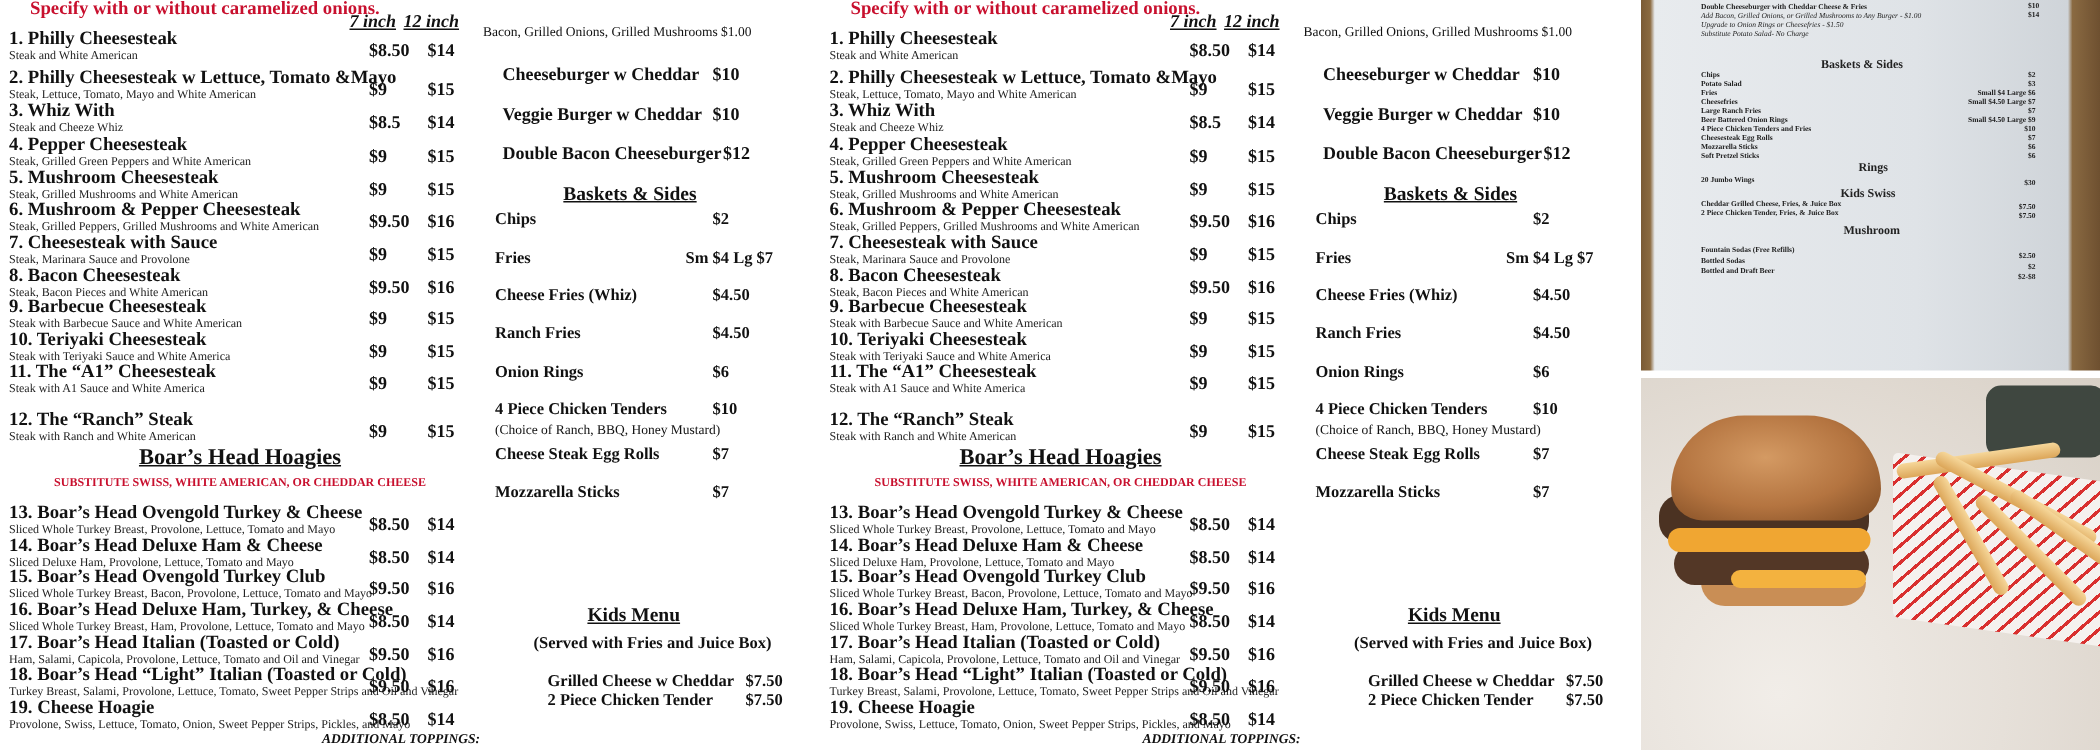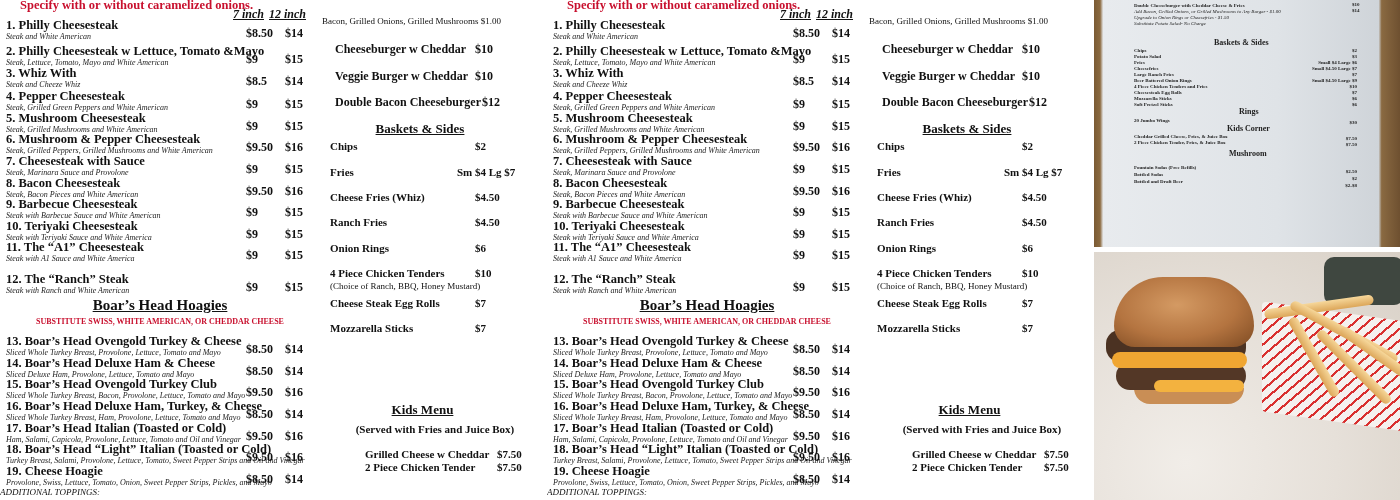--- a/index.html
+++ b/index.html
@@ -9,26 +9,26 @@
   }
   .panel { position: absolute; top: 0; height: 500px; overflow: hidden; background: #fff; }
   .pageA { width: 320px; }
   .pageB { width: 230px; }
 
   
   .note-red { position: absolute; left: 20px; top: -2px; color: #c8102e; font-weight: bold; font-size: 12.5px; white-space: nowrap; }
   .size-hdr { position: absolute; top: 7px; font-weight: bold; font-style: italic; font-size: 12px; text-decoration: underline; }
   .item { position: absolute; left: 6px; width: 314px; }
   .item .nm { font-weight: bold; font-size: 12.5px; white-space: nowrap; line-height: 13px; }
-  .item .ds { font-style: italic; font-size: 8px; white-space: nowrap; line-height: 10px; color: #222; }
+  .item .ds { font-size: 8px; white-space: nowrap; line-height: 10px; color: #222; }
   .item .p7 { position: absolute; left: 240px; font-weight: bold; font-size: 12px; }
   .item .p12 { position: absolute; left: 279px; font-weight: bold; font-size: 12px; }
   .sec-title { position: absolute; left: 0; width: 320px; text-align: center; font-weight: bold; font-size: 15px; text-decoration: underline; }
   .sec-sub { position: absolute; left: 0; width: 320px; text-align: center; color: #c8102e; font-weight: bold; font-size: 8px; }
-  .addl { position: absolute; left: 0; width: 320px; text-align: left; font-weight: normal; font-style: italic; font-size: 9px; }
+  .addl { position: absolute; left: 0; width: 320px; text-align: right; font-weight: bold; font-style: italic; font-size: 9px; }
 
   
   .b-addons { position: absolute; left: 2px; top: 16px; font-size: 9px; white-space: nowrap; }
   .b-row { position: absolute; left: 15px; width: 215px; font-weight: bold; font-size: 12px; white-space: nowrap; }
   .b-row .pr { position: absolute; left: 140px; }
   .s-row { position: absolute; left: 10px; width: 220px; font-weight: bold; font-size: 11px; white-space: nowrap; }
   .s-row .pr { position: absolute; left: 145px; }
   .s-row .pr.wide { left: 127px; }
   .s-note { position: absolute; left: 10px; font-size: 9px; white-space: nowrap; }
   .b-title { position: absolute; left: 0; width: 200px; text-align: center; font-weight: bold; font-size: 13px; text-decoration: underline; }
@@ -384,21 +384,21 @@
       <div class="pm-price" style="right:22px;top:84px">$10</div>
       <div class="pm-line" style="left:10px;top:90px">Cheesesteak Egg Rolls</div>
       <div class="pm-price" style="right:22px;top:90px">$7</div>
       <div class="pm-line" style="left:10px;top:96px">Mozzarella Sticks</div>
       <div class="pm-price" style="right:22px;top:96px">$6</div>
       <div class="pm-line" style="left:10px;top:102px">Soft Pretzel Sticks</div>
       <div class="pm-price" style="right:22px;top:102px">$6</div>
       <div class="pm-h" style="left:115px;top:107px">Rings</div>
       <div class="pm-line" style="left:10px;top:118px">20 Jumbo Wings</div>
       <div class="pm-price" style="right:22px;top:120px">$30</div>
-      <div class="pm-h" style="left:103px;top:124px">Kids Corner</div>
+      <div class="pm-h" style="left:103px;top:124px">Kids Swiss</div>
       <div class="pm-line" style="left:10px;top:134px">Cheddar Grilled Cheese, Fries, &amp; Juice Box</div>
       <div class="pm-price" style="right:22px;top:136px">$7.50</div>
       <div class="pm-line" style="left:10px;top:140px">2 Piece Chicken Tender, Fries, &amp; Juice Box</div>
       <div class="pm-price" style="right:22px;top:142px">$7.50</div>
       <div class="pm-h" style="left:105px;top:149px">Mushroom</div>
       <div class="pm-line" style="left:10px;top:165px">Fountain Sodas (Free Refills)</div>
       <div class="pm-price" style="right:22px;top:169px">$2.50</div>
       <div class="pm-line" style="left:10px;top:172px">Bottled Sodas</div>
       <div class="pm-price" style="right:22px;top:176px">$2</div>
       <div class="pm-line" style="left:10px;top:179px">Bottled and Draft Beer</div>

